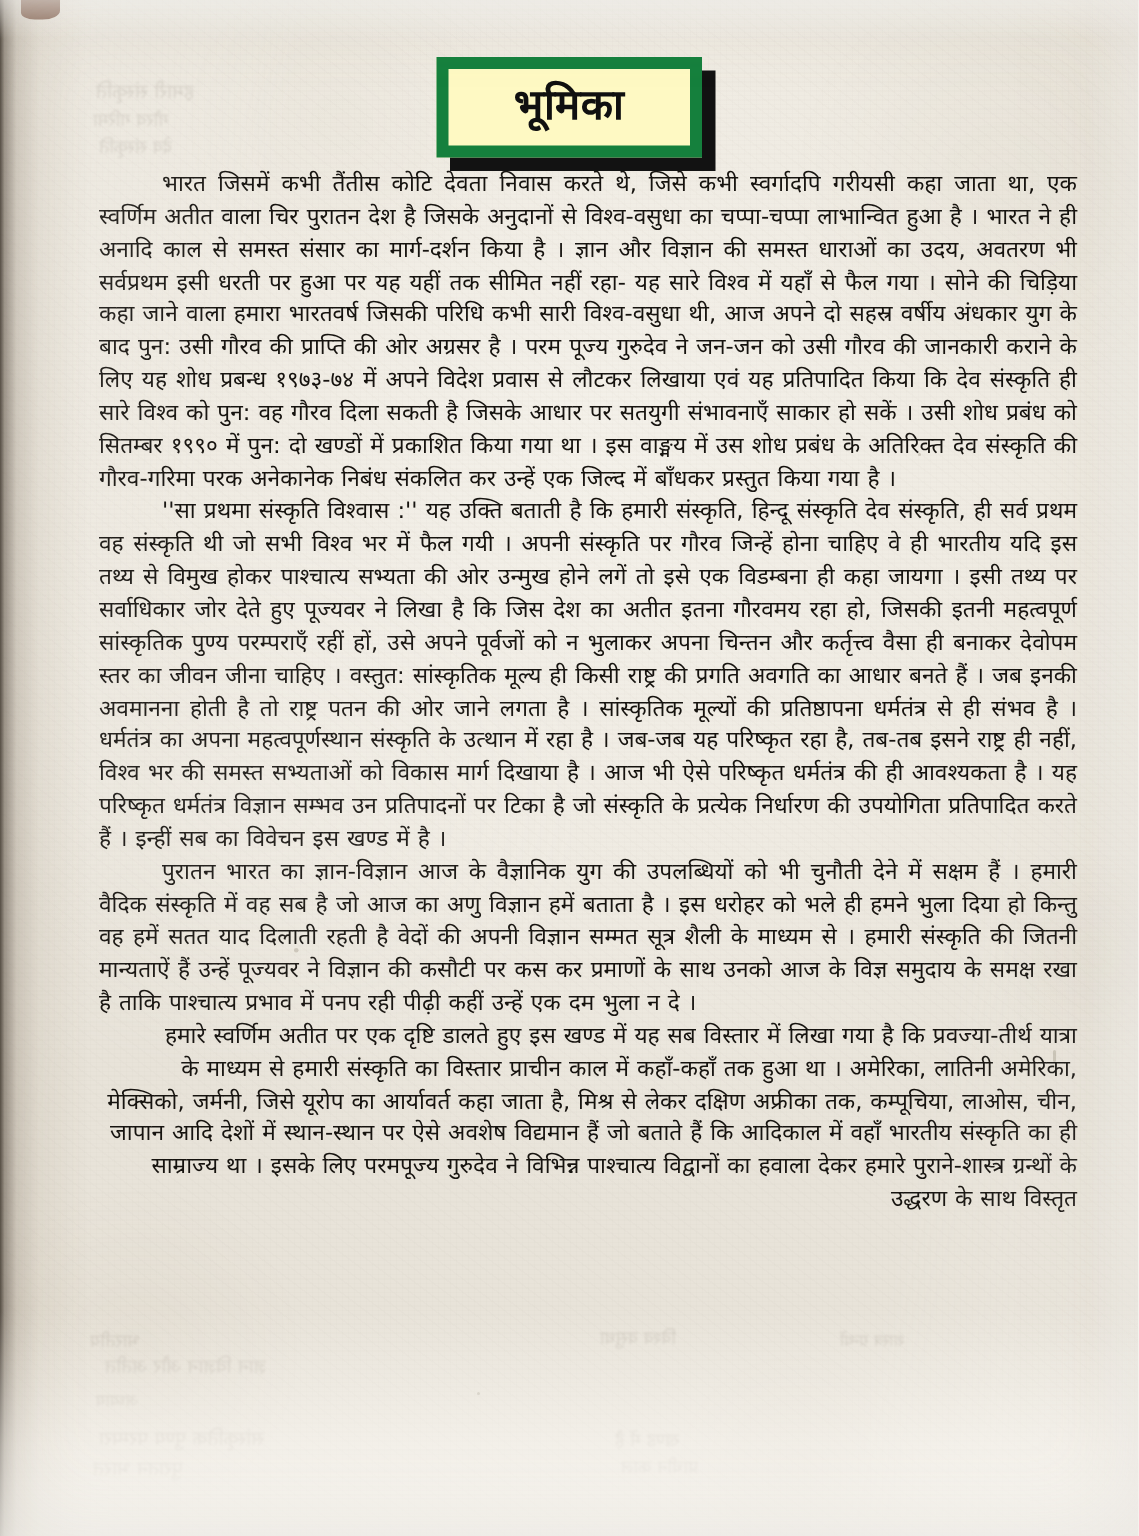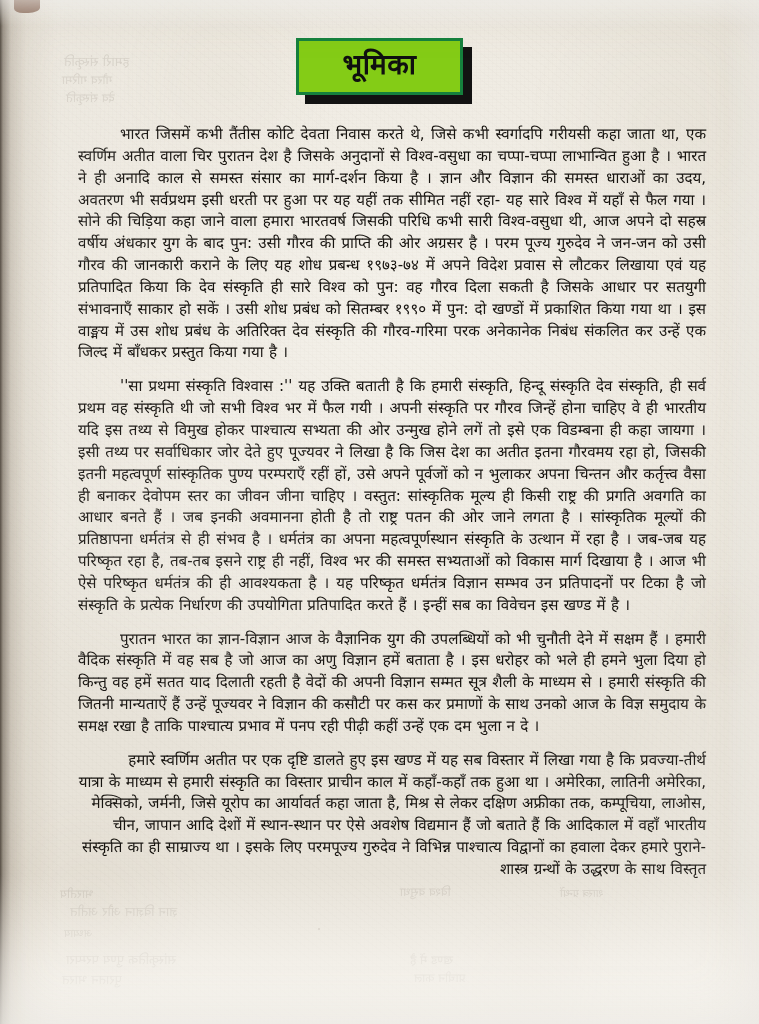--- a/index.html
+++ b/index.html
@@ -123,22 +123,22 @@
   .title-shadow {
     position: absolute;
     left: 9px;
     top: 9px;
     width: 100%;
     height: 100%;
     background: #121212;
   }
   .title-box {
     position: relative;
-    border: 3px solid #15803d;
-    background: #84cc16;
+    border: 8px solid #15803d;
+    background: #fef9c3;
     padding: 6px 44px 10px 44px;
   }
   .title-text {
     font-family: "DejaVu Sans", sans-serif;
     font-size: 28px;
     font-weight: bold;
     color: #101010;
     letter-spacing: 0.5px;
     line-height: 1.25;
     text-align: center;
@@ -146,21 +146,21 @@
   }
 
   
   .body-col {
     position: absolute;
     top: 112px;
     left: 66px;
     width: 652px;
   }
   p.para {
-    margin: 12px;
+    margin: 0;
     text-align: justify;
     text-justify: inter-word;
     text-indent: 42px;
     font-family: "DejaVu Sans", sans-serif;
     font-size: 15.1px;
     line-height: 21.85px;
     color: #16130f;
     word-spacing: 0.5px;
     -webkit-font-smoothing: none;
   }

